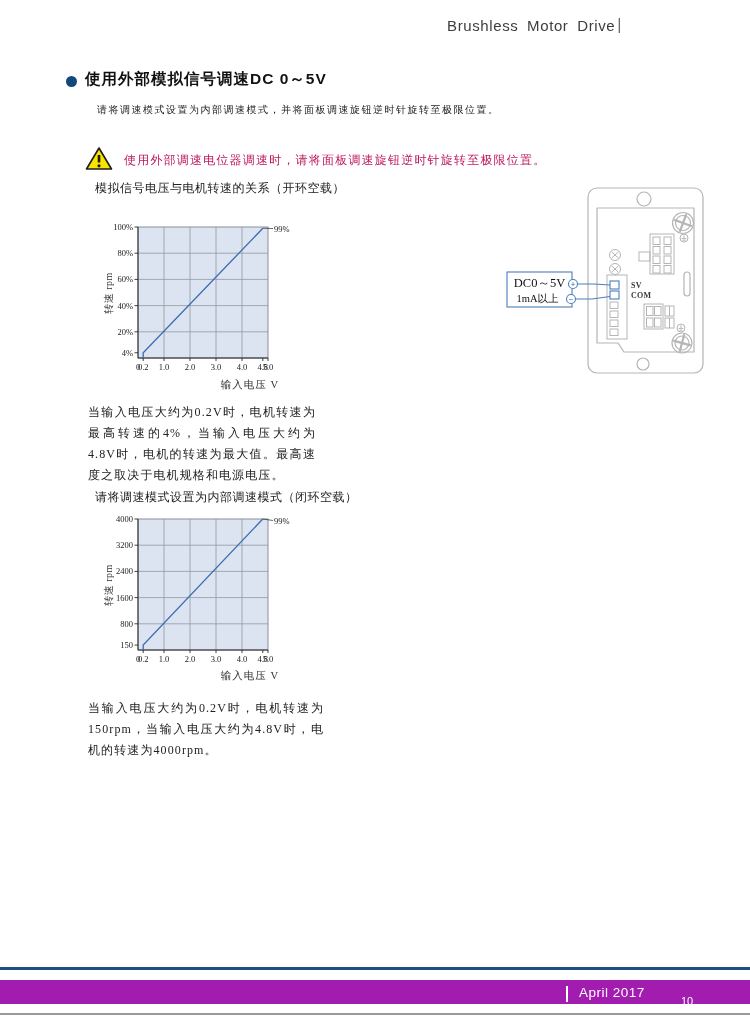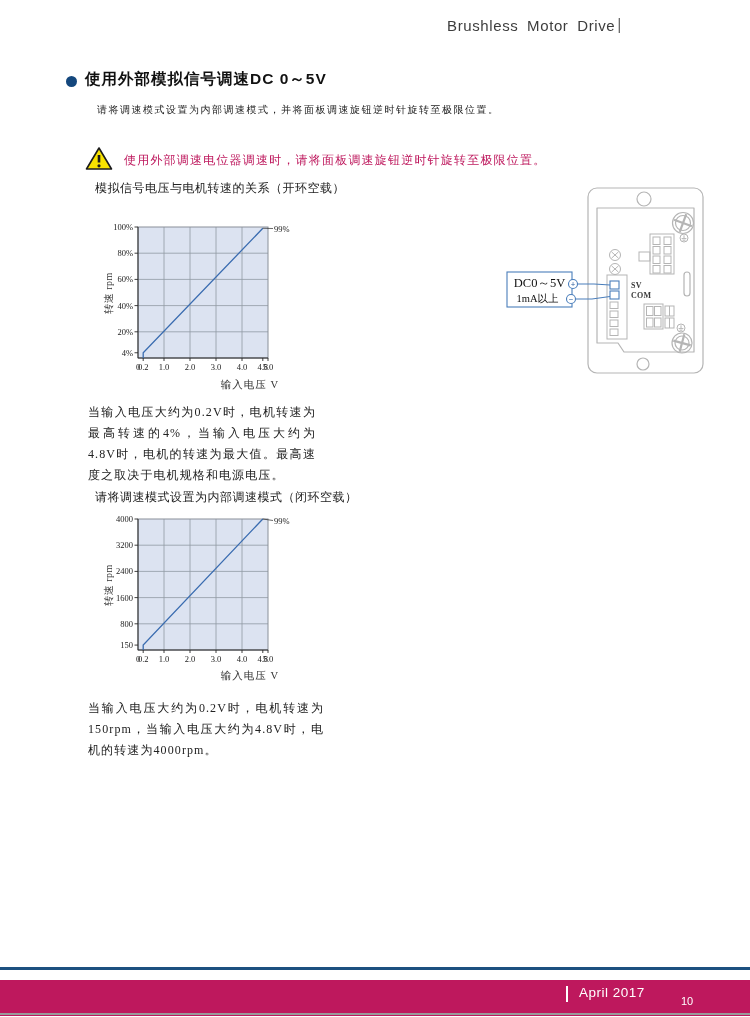--- a/index.html
+++ b/index.html
@@ -34,21 +34,21 @@
 
   svg text.tick { font-family:"Liberation Serif","DejaVu Serif",serif; font-size:8.5px; fill:#222; }
   svg text.pinlabel { font-family:"Liberation Serif","DejaVu Serif",serif; font-size:8px; font-weight:bold;
                       fill:#3a3a3a; letter-spacing:.3px; }
   svg text.boxl1 { font-family:"Liberation Serif","DejaVu Serif",serif; font-size:12.5px; fill:#111; }
   svg text.boxl2 { font-family:"Liberation Serif","DejaVu Serif",serif; font-size:10.5px; fill:#111; }
   svg text.pm { font-family:"Liberation Serif","DejaVu Serif",serif; font-size:8px; font-weight:bold; fill:#2e5f9e; }
 
   
   .rule-navy { left:0; top:967px; width:750px; height:2.5px; background:#1d5080; }
-  .footer-bar { left:0; top:980px; width:750px; height:36px; background:#be185d; }
+  .footer-bar { left:0; top:980px; width:750px; height:24px; background:#a21caf; }
   .footer-bar .pipe { position:absolute; left:566px; top:6px; width:1.5px; height:16px; background:#fff; }
   .footer-bar .date { position:absolute; left:579px; top:5px; color:#fff; font-size:13.5px;
                       font-family:"Liberation Sans","DejaVu Sans",sans-serif; letter-spacing:.5px; }
   .footer-bar .pagenum { position:absolute; left:681px; top:15px; color:#fff; font-size:11px;
                       font-family:Liberation Sans, sans-serif; }
   .rule-gray { left:0; top:1013px; width:750px; height:1.5px; background:#9a9a9a; }
 </style>
 </head>
 <body>
 

